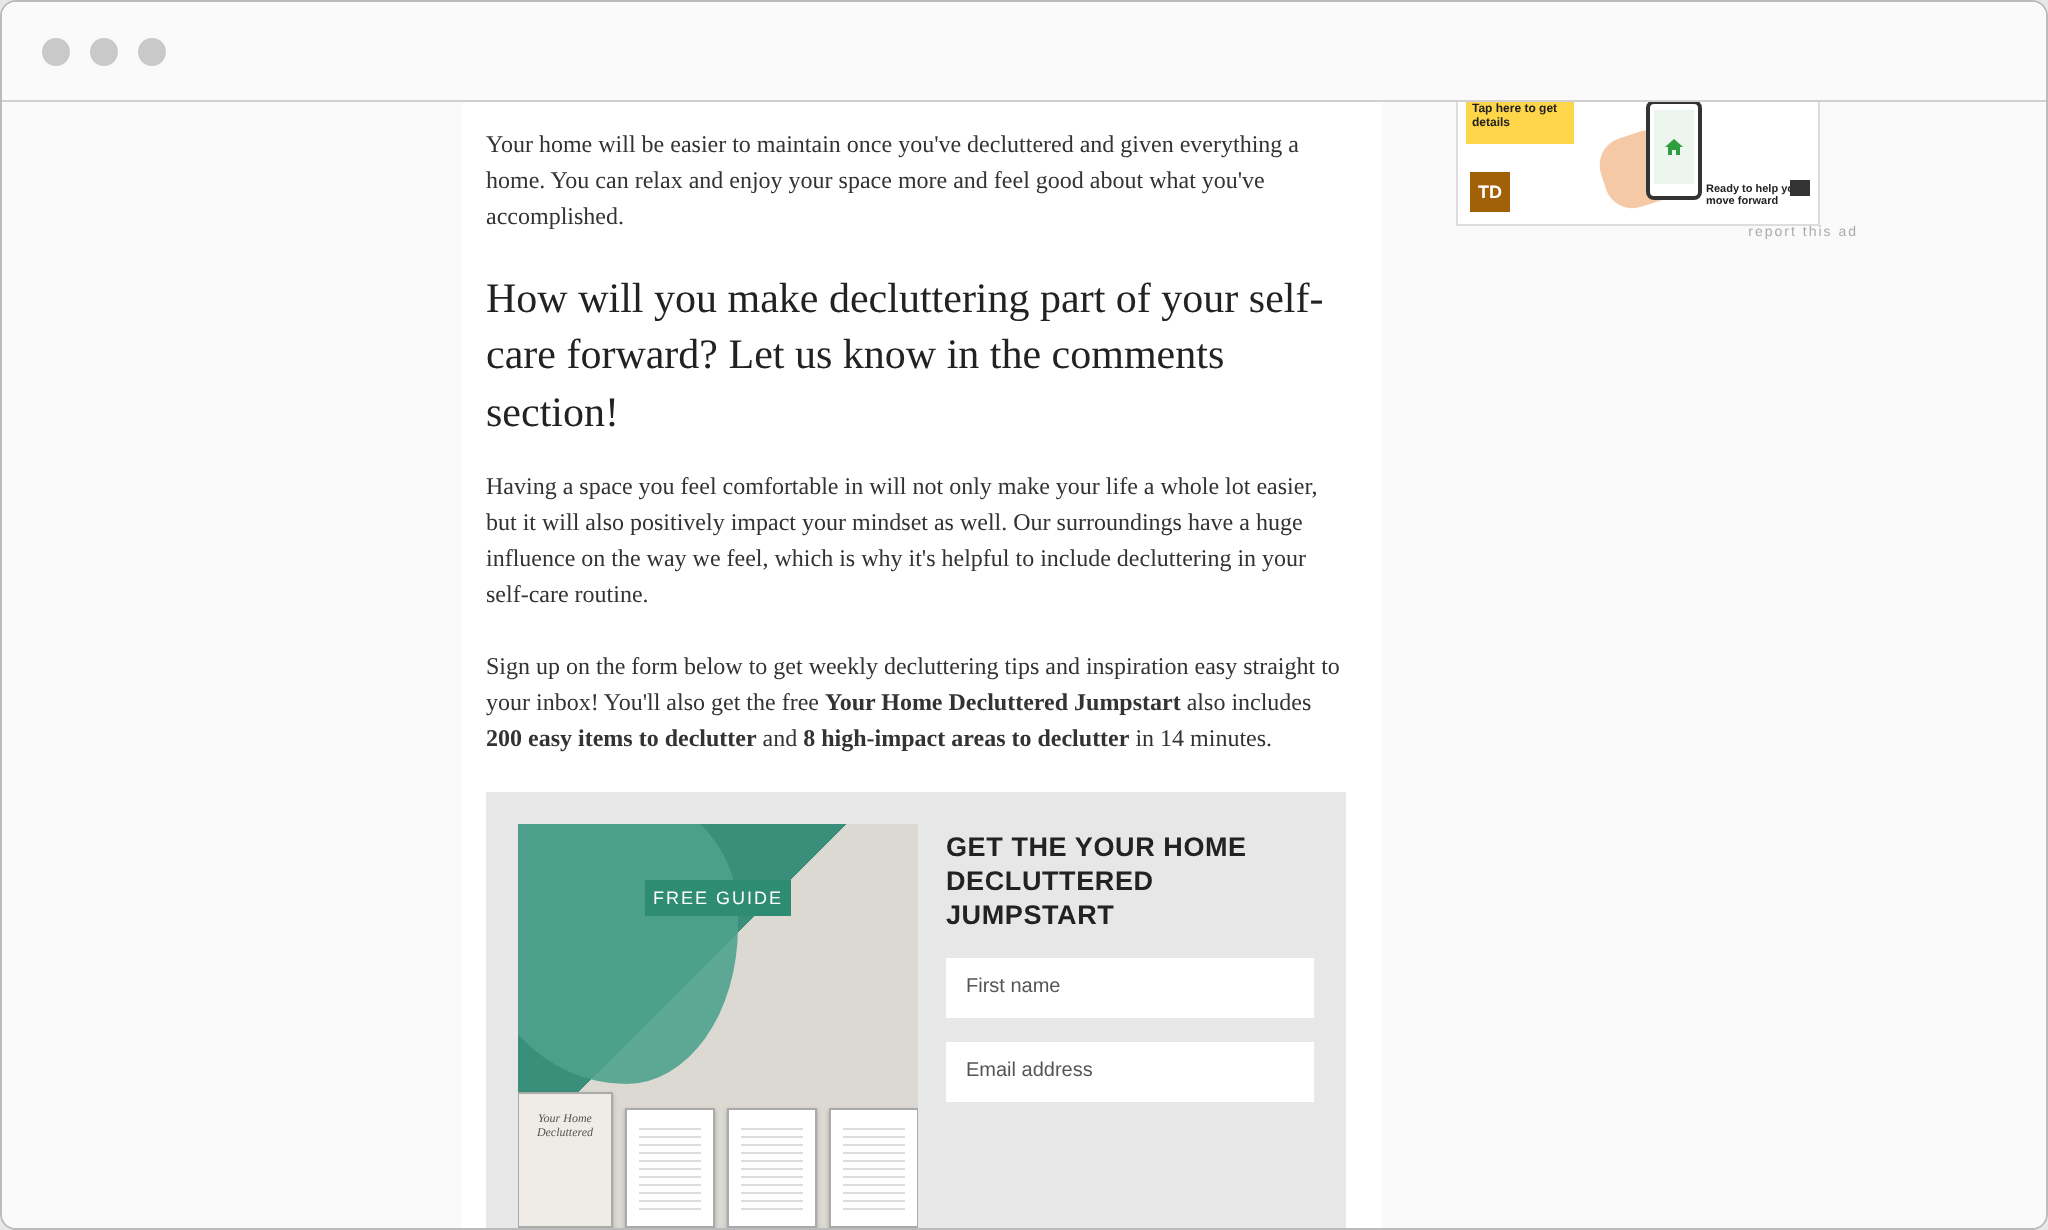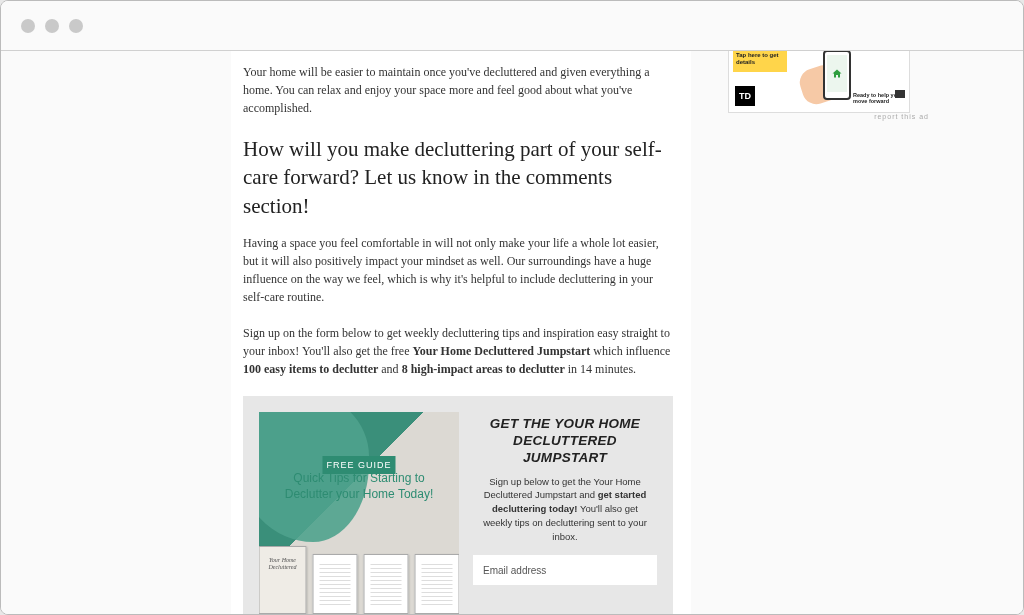--- a/index.html
+++ b/index.html
@@ -9,35 +9,35 @@
   .dot { width: 14px; height: 14px; border-radius: 50%; background: #c9c9c9; }
   .viewport { flex: 1; position: relative; overflow: hidden; background: #fafafa; }
   .content-col { position: absolute; left: 242px; top: 0; width: 430px; background: #fff; padding: 12px 0 0 0; }
   .body-text { font-size: 12px; line-height: 1.5; color: #333; margin-bottom: 18px; }
   .heading { font-size: 21px; line-height: 1.35; font-family: 'Palatino Linotype', Palatino, Georgia, serif; color: #222; margin: 18px 0 14px 0; font-weight: normal; }
   .bold { font-weight: bold; margin-top: 19px; }
   .signup-card { background: #e7e7e7; padding: 16px; display: flex; gap: 14px; margin-top: 8px; }
   .promo { flex: 0 0 200px; height: 210px; background: #dcd9d3; position: relative; overflow: hidden; }
   .promo-bg { position: absolute; inset: 0; background: linear-gradient(135deg,#3a8f7a 0%, #3a8f7a 40%, #dcd9d3 40%, #dcd9d3 100%); }
   .promo-shape { position: absolute; left: -20px; top: -20px; width: 130px; height: 150px; background: #4fa28d; border-radius: 40% 55% 45% 60% / 50% 45% 55% 55%; opacity: .9; }
-  .promo-badge { position: absolute; top: 44px; left: 50%; transform: translateX(-50%); background: #2e8c72; color: #fff; font-family: 'Helvetica Neue', Arial, sans-serif; font-size: 9px; letter-spacing: 1px; padding: 4px 4px; }
+  .promo-badge { position: absolute; top: 28px; left: 50%; transform: translateX(-50%); background: #2e8c72; color: #fff; font-family: 'Helvetica Neue', Arial, sans-serif; font-size: 9px; letter-spacing: 1px; padding: 4px 4px; }
   .promo-title { position: absolute; top: 58px; left: 10px; right: 10px; text-align: center; font-family: 'Helvetica Neue', Arial, sans-serif; font-size: 12px; line-height: 1.35; color: #2e8c72; font-weight: 500; }
   .promo-pages { position: absolute; bottom: 8px; left: 50%; transform: translateX(-50%); display: flex; gap: 6px; align-items: flex-end; }
   .promo-page { background: #fff; border: 1px solid #aaa; width: 45px; height: 60px; box-shadow: 0 1px 2px rgba(0,0,0,.25); position: relative; }
   .promo-page.cover { background: #efece6; width: 48px; height: 68px; }
   .promo-page .lines { position: absolute; inset: 6px; background: repeating-linear-gradient(#fff 0, #fff 3px, #ddd 3px, #ddd 4px); }
   .promo-page.cover .cover-title { position:absolute; top:10px; left:4px; right:4px; font-size:6px; font-style: italic; text-align:center; color:#555; font-family: Georgia, serif; line-height: 1.2;}
   .form-col { flex: 1; display: flex; flex-direction: column; gap: 8px; }
-  .form-heading { font-family: 'Helvetica Neue', Arial, sans-serif; font-weight: 800; font-size: 13.5px; letter-spacing: .3px; text-align: center; color: #222; line-height: 1.25; margin-top: 4px; font-style: italic; }
+  .form-heading { font-family: 'Helvetica Neue', Arial, sans-serif; font-weight: 800; font-size: 13.5px; letter-spacing: .3px; color: #222; line-height: 1.25; margin-top: 4px; }
   .form-sub { font-family: 'Helvetica Neue', Arial, sans-serif; font-size: 9.5px; line-height: 1.45; text-align: center; color: #333; padding: 0 4px; }
   .input { height: 30px; background: #fff; border: none; font-family: 'Helvetica Neue', Arial, sans-serif; font-size: 10px; color: #555; padding: 0 10px; display: flex; align-items: center; margin-top: 4px; }
   .sidebar { position: absolute; right: 108px; top: -6px; width: 187px; }
   .ad { width: 182px; height: 68px; background: #fff; border: 1px solid #ddd; position: relative; overflow: hidden; }
   .ad-yellow { position: absolute; left: 4px; top: 4px; width: 54px; height: 22px; background: #ffd54a; font-family: Arial, sans-serif; font-size: 6px; font-weight: bold; line-height: 1.1; color: #222; padding: 2px 3px; }
-  .ad-td { position: absolute; left: 6px; bottom: 6px; width: 20px; height: 20px; background: #000000; color: #fff; font-family: Arial, sans-serif; font-weight: bold; font-size: 9px; display:flex; align-items:center; justify-content:center; }
+  .ad-td { position: absolute; left: 6px; bottom: 6px; width: 20px; height: 20px; background: #a16207; color: #fff; font-family: Arial, sans-serif; font-weight: bold; font-size: 9px; display:flex; align-items:center; justify-content:center; }
   .phone { position:absolute; right:58px; top:4px; width: 28px; height: 50px; background:#fff; border:2px solid #333; border-radius:4px; }
   .phone-screen { position:absolute; inset:3px 2px 6px 2px; background:#ecf6ee; display:flex; align-items:center; justify-content:center; }
   .phone-screen svg { width: 12px; height: 12px; }
   .hand { position:absolute; right:78px; top:22px; width: 30px; height: 36px; background:#f6c9a6; border-radius: 14px 4px 4px 14px; transform: rotate(-18deg); }
   .ad-headline { position:absolute; right:6px; bottom:8px; width:50px; font-family: Arial, sans-serif; font-size:5.5px; line-height:1.1; color:#222; font-weight:bold; }
   .ad-icon { position:absolute; right:4px; top:44px; width:10px; height:8px; background:#333; }
   .right-tag { position:absolute; right:-14px; top:68px; font-size:7px; color:#aaa; font-family:Arial,sans-serif; letter-spacing:1px; }
   .white-bg { position:absolute; left:230px; top:0; width:460px; height:600px; background:#fff; }
 </style>
 </head>
@@ -53,49 +53,48 @@
     <div class="white-bg"></div>
 
     <div class="content-col">
       <p class="body-text">Your home will be easier to maintain once you've decluttered and given everything a home. You can relax and enjoy your space more and feel good about what you've accomplished.</p>
 
       <h2 class="heading">How will you make decluttering part of your self-care forward? Let us know in the comments section!</h2>
 
       <p class="body-text">Having a space you feel comfortable in will not only make your life a whole lot easier, but it will also positively impact your mindset as well. Our surroundings have a huge influence on the way we feel, which is why it's helpful to include decluttering in your self-care routine.</p>
 
       <p class="body-text">
-        <span>Sign up on the form below to get weekly decluttering tips and inspiration easy straight to your inbox! You'll also get the free </span><span class="bold">Your Home Decluttered Jumpstart</span><span> which influence </span><span class="bold">100 easy items to declutter</span><span> and </span><span class="bold">8 high-impact areas to declutter</span><span> in 14 minutes.</span>
+        <span>Sign up on the form below to get weekly decluttering tips and inspiration easy straight to your inbox! You'll also get the free </span><span class="bold">Your Home Decluttered Jumpstart</span><span> also includes </span><span class="bold">200 easy items to declutter</span><span> and </span><span class="bold">8 high-impact areas to declutter</span><span> in 14 minutes.</span>
       </p>
 
       <div class="signup-card">
         <div class="promo">
           <div class="promo-bg"></div>
           <div class="promo-shape"></div>
           <div class="promo-badge">FREE GUIDE</div>
-          <div class="promo-title">Quick Tips for Starting to Declutter your Home Today!</div>
           <div class="promo-pages">
             <div class="promo-page cover">
               <div class="cover-title">Your Home Decluttered</div>
             </div>
             <div class="promo-page">
                 <div class="lines"></div>
               </div>
             <div class="promo-page">
                 <div class="lines"></div>
               </div>
             <div class="promo-page">
                 <div class="lines"></div>
               </div>
           </div>
         </div>
         <div class="form-col">
           <div class="form-heading">GET THE YOUR HOME DECLUTTERED JUMPSTART</div>
-          <div class="form-sub">
-            <span>Sign up below to get the Your Home Decluttered Jumpstart and </span><span class="bold">get started decluttering today!</span><span> You'll also get weekly tips on decluttering sent to your inbox.</span>
-          </div>
+          <div class="input">
+              <span>First name</span>
+            </div>
           <div class="input">
               <span>Email address</span>
             </div>
 
         </div>
       </div>
 
     </div>
 
     <div class="sidebar">

